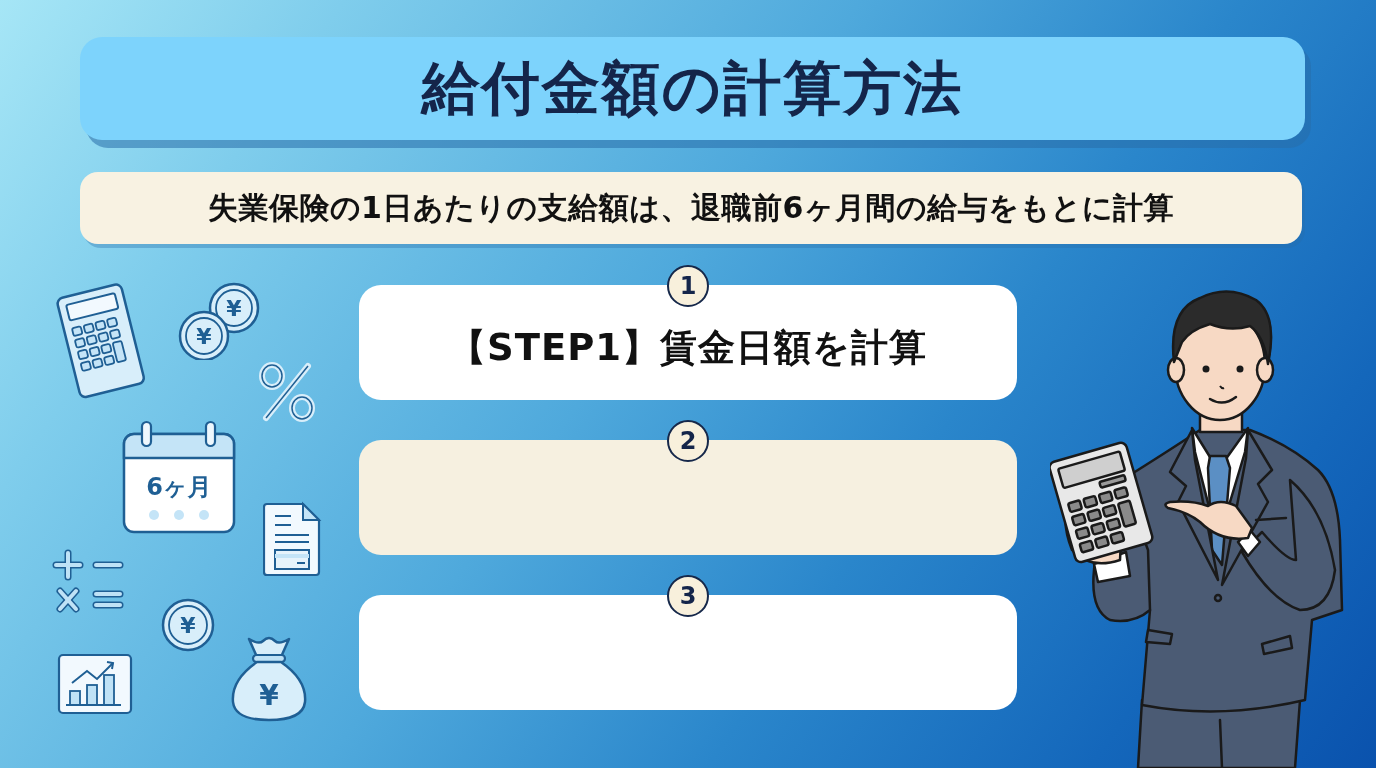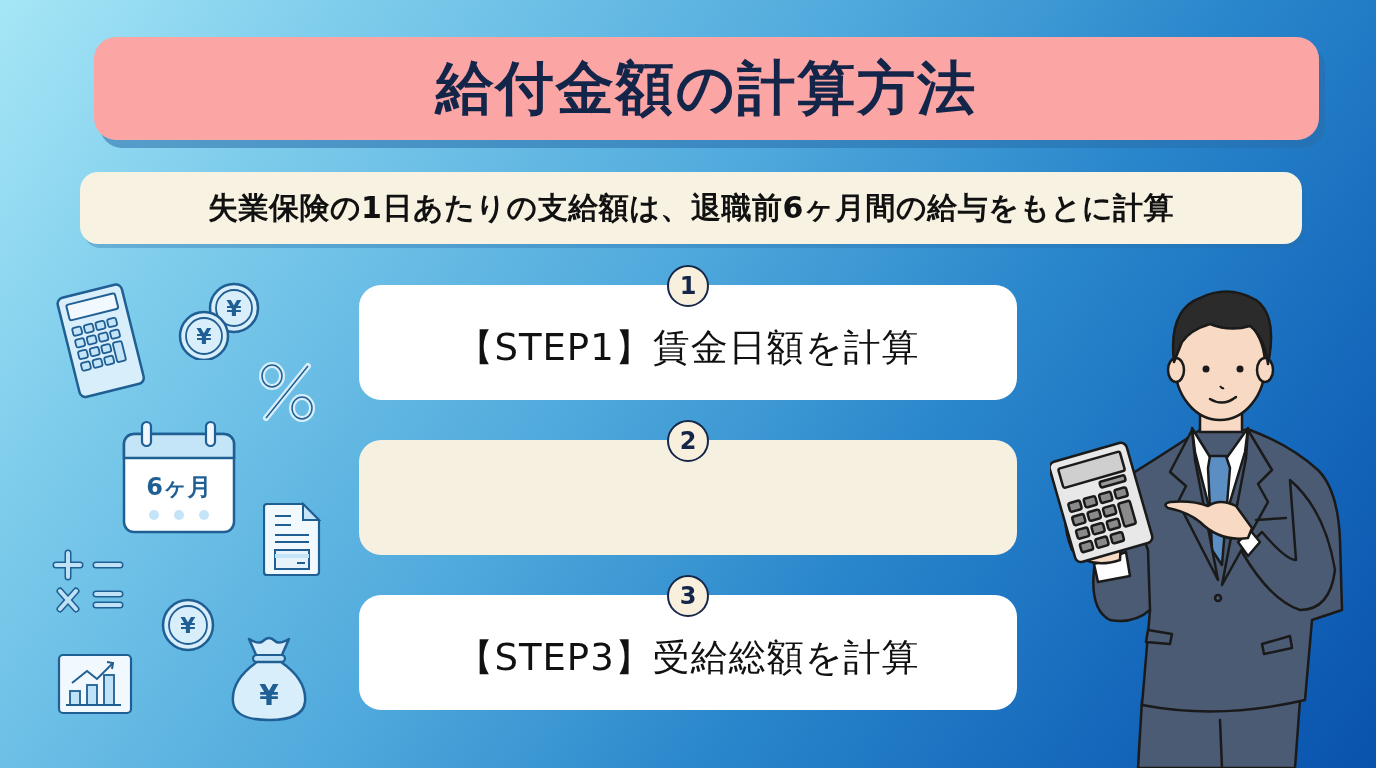--- a/index.html
+++ b/index.html
@@ -3,22 +3,22 @@
 <meta charset="utf-8">
 <style>
   * { box-sizing: border-box; margin: 0; padding: 0; }
   html, body { width: 1376px; height: 768px; overflow: hidden; }
   body {
     position: relative;
     font-family: "DejaVu Sans", "Liberation Sans", sans-serif;
     background: linear-gradient(125deg, #a6e6f6 0%, #7fcdec 18%, #4fa9dc 45%, #2a86cb 65%, #1467bb 85%, #0a52ad 100%);
   }
   .title-box {
-    position: absolute; left: 94px; top: 37px; width: 1225px; height: 103px;
-    background: #fca5a5; border-radius: 22px;
+    position: absolute; left: 80px; top: 37px; width: 1225px; height: 103px;
+    background: #7dd3fc; border-radius: 22px;
     box-shadow: 6px 8px 0 rgba(40, 110, 170, 0.55);
     display: flex; align-items: center; justify-content: center;
   }
   .title-text {
     font-size: 58px; font-weight: bold; color: #14254a; letter-spacing: 2px;
   }
   .subtitle-box {
     position: absolute; left: 80px; top: 172px; width: 1222px; height: 72px;
     background: #f8f2e2; border-radius: 18px;
     box-shadow: 3px 4px 0 rgba(40, 110, 170, 0.35);
@@ -27,21 +27,21 @@
   .subtitle-text {
     font-size: 30px; font-weight: bold; color: #111; letter-spacing: 0.5px;
   }
   .step {
     position: absolute; left: 359px; width: 658px; height: 115px;
     border-radius: 22px; display: flex; align-items: center; justify-content: center;
   }
   .step.white { background: #ffffff; }
   .step.cream { background: #f6f0e0; }
   .step-label {
-    font-size: 37px; font-weight: normal; color: #111; letter-spacing: 1px;
+    font-size: 37px; font-weight: bold; color: #111; letter-spacing: 1px;
     margin-top: 10px;
   }
   .step-num {
     position: absolute; left: 50%; top: -20px; transform: translateX(-50%);
     width: 42px; height: 42px; border-radius: 50%;
     background: #f8f0dc; border: 2.5px solid #16284a;
     display: flex; align-items: center; justify-content: center;
     font-size: 24px; font-weight: bold; color: #14254a;
   }
   .deco { position: absolute; }
@@ -60,21 +60,20 @@
 
 <div class="step white" style="top:285px;">
   <div class="step-num">1</div>
   <span class="step-label">【STEP1】賃金日額を計算</span>
 </div>
 <div class="step cream" style="top:440px;">
   <div class="step-num">2</div>
 </div>
 <div class="step white" style="top:595px;">
   <div class="step-num">3</div>
-  <span class="step-label">【STEP3】受給総額を計算</span>
 </div>
 
 <svg class="deco" style="left:50px;top:282px;" width="100" height="120" viewBox="0 0 100 120">
   <g transform="rotate(-14 50 60)">
     <rect x="18" y="8" width="66" height="102" rx="6" fill="#d8eefa" stroke="#1f5f94" stroke-width="2.5"></rect>
     <rect x="26" y="16" width="50" height="16" rx="2" fill="#f2f9fe" stroke="#1f5f94" stroke-width="2"></rect>
     <g fill="#c4e4f7" stroke="#1f5f94" stroke-width="1.8">
       <rect x="26" y="40" width="9" height="8" rx="2"></rect>
         <rect x="38" y="40" width="9" height="8" rx="2"></rect>
         <rect x="50" y="40" width="9" height="8" rx="2"></rect>

